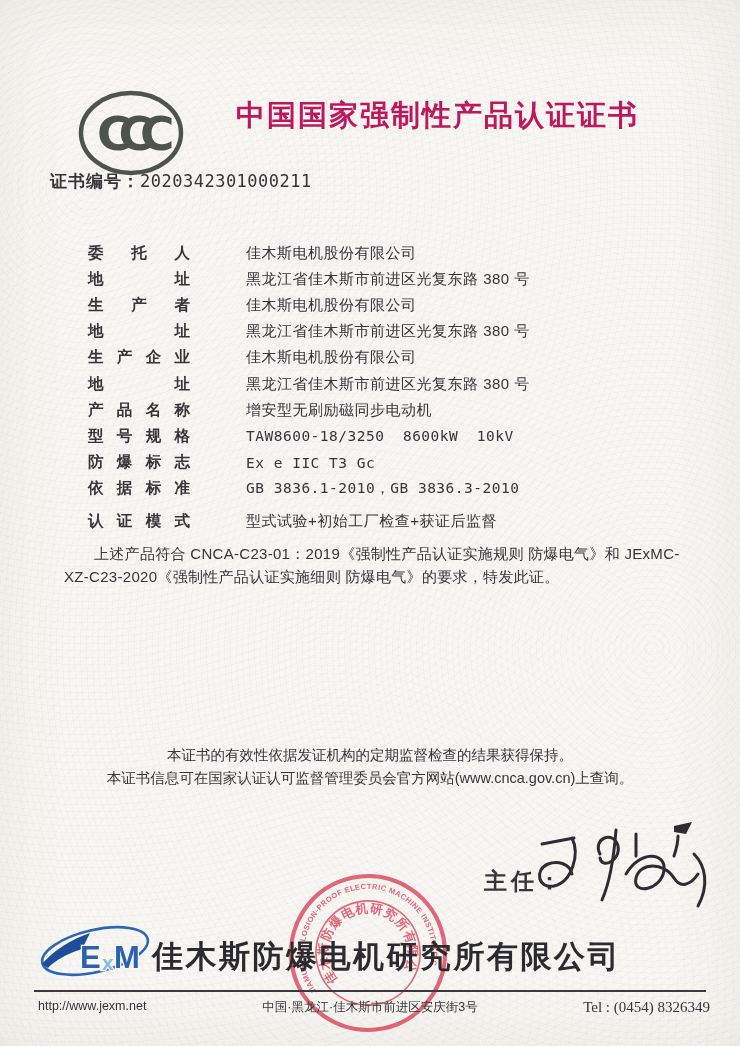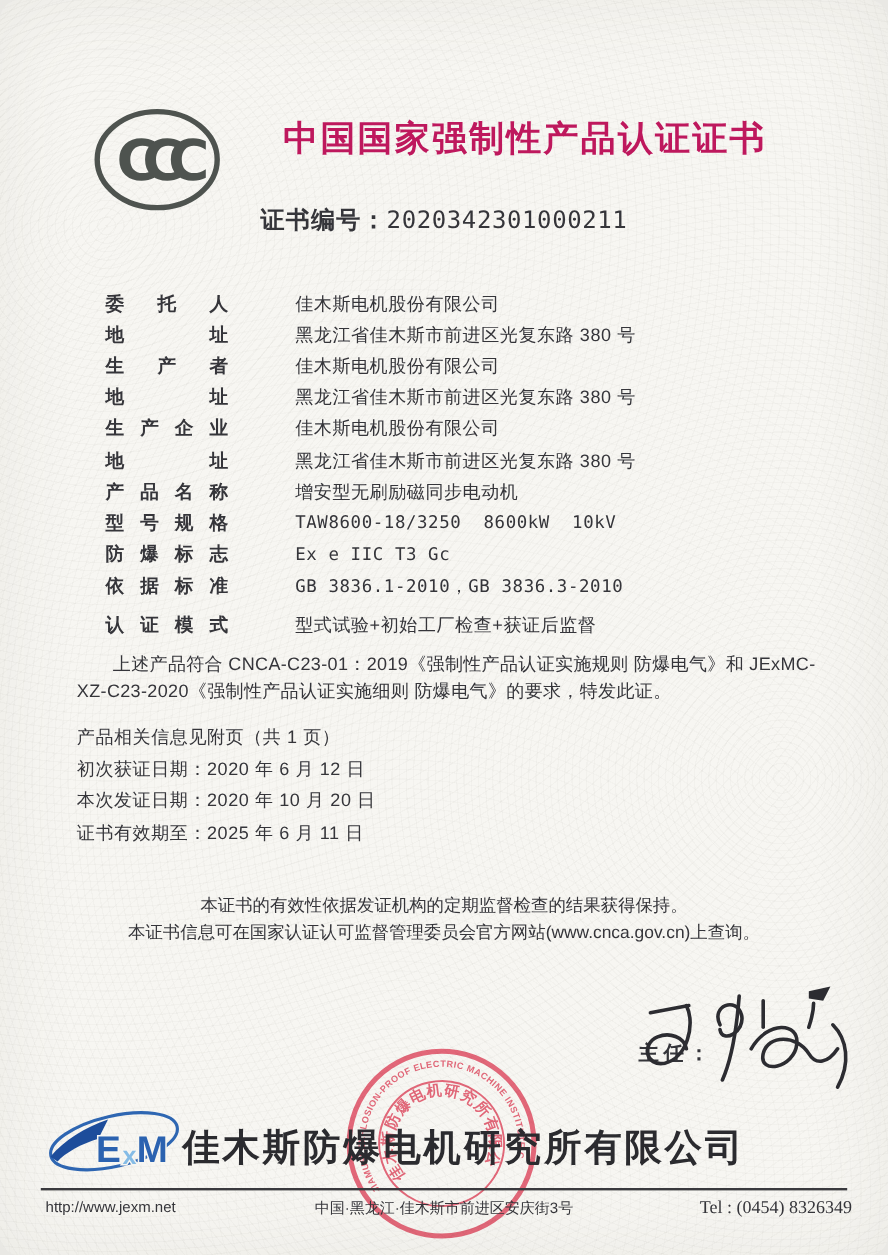--- a/index.html
+++ b/index.html
@@ -18,40 +18,40 @@
       repeating-radial-gradient(circle at 88% 62%, rgba(150,148,138,0.05) 0 1px, transparent 1px 6px),
       repeating-radial-gradient(circle at 45% 95%, rgba(150,148,138,0.04) 0 1px, transparent 1px 8px);
   }
   .abs{position:absolute;}
   .ccc-logo{left:76px; top:80px;}
   .title{
     left:205px; top:96px; width:465px; text-align:center;
     font-size:29px; font-weight:700; letter-spacing:2px; color:#be185d;
   }
   .certline{
-    left:50px; top:170px; width:640px; text-align:center;
-    font-size:20px; font-weight:600; letter-spacing:1px;
+    left:50px; top:170px; width:640px; text-align:left;
+    font-size:17px; font-weight:600; letter-spacing:1px;
   }
   .certline .num{font-family:"DejaVu Sans Mono","Liberation Mono",monospace; font-weight:500; letter-spacing:0.5px;}
   .fields{left:88px; top:240px; width:600px;}
   .frow{display:flex; align-items:center; height:26.2px;gap:24px;}
   .flabel{
     width:102px; font-size:15.5px; font-weight:600; letter-spacing:0;
     text-align:justify; text-align-last:justify; flex:none;
   }
   .fvalue{margin-left:32px; font-size:15px; font-weight:500; white-space:pre; letter-spacing:0.5px;}
   .fvalue.latin{font-family:"DejaVu Sans Mono","Liberation Mono",monospace; font-size:14.5px; font-weight:500;}
   .mode-row{left:88px; top:508px; width:600px;}
   .statement{
     left:64px; top:543px; width:618px; font-size:15px; line-height:22.5px;
     text-indent:2em; font-weight:500; letter-spacing:0.3px;
   }
   .info{left:64px; top:602px; font-size:15px; line-height:26.6px; font-weight:500; letter-spacing:0.5px;}
   .notes{left:30px; top:744px; width:680px; text-align:center; font-size:14.5px; line-height:22.5px; font-weight:500;}
-  .signoff{left:484px; top:866px; font-size:17px; font-weight:600; letter-spacing:4px;margin-left:48px;}
+  .signoff{left:484px; top:866px; font-size:23px; font-weight:600; letter-spacing:4px;}
   .signature{left:528px; top:820px;}
   .stamp{left:278px; top:863px; mix-blend-mode:multiply; opacity:0.88;}
   .jexm-logo{left:36px; top:918px;}
   .company{
     left:152px; top:936px; font-size:31px; font-weight:600;
     letter-spacing:2.5px; color:#2b2b2f;
   }
   .rule{left:34px; top:990px; width:672px; height:2px; background:#3a3a3e;}
   .footer-row{left:0; top:999px; width:740px; font-size:12.5px; font-weight:500;}
   .footer-web{position:absolute; left:38px; top:0;}
@@ -119,26 +119,20 @@
 
   <div class="abs mode-row">
     <div class="frow">
       <span class="flabel">认证模式</span>
       <span class="fvalue">型式试验+初始工厂检查+获证后监督</span>
     </div>
   </div>
 
   <div class="abs statement">上述产品符合 CNCA-C23-01：2019《强制性产品认证实施规则 防爆电气》和 JExMC-XZ-C23-2020《强制性产品认证实施细则 防爆电气》的要求，特发此证。</div>
 
-  <div class="abs info">
-    <div>产品相关信息见附页（共 1 页）</div>
-    <div>初次获证日期：2020 年 6 月 12 日</div>
-    <div>本次发证日期：2020 年 10 月 20 日</div>
-    <div>证书有效期至：2025 年 6 月 11 日</div>
-  </div>
 
   <div class="abs notes">
     <div>本证书的有效性依据发证机构的定期监督检查的结果获得保持。</div>
     <div>本证书信息可在国家认证认可监督管理委员会官方网站(www.cnca.gov.cn)上查询。</div>
   </div>
 
   <div class="abs signoff">主任：</div>
 
   <svg class="abs signature" width="185" height="100" viewBox="0 0 185 100">
     <g fill="none" stroke="#2c2c31" stroke-width="3" stroke-linecap="round" stroke-linejoin="round">

